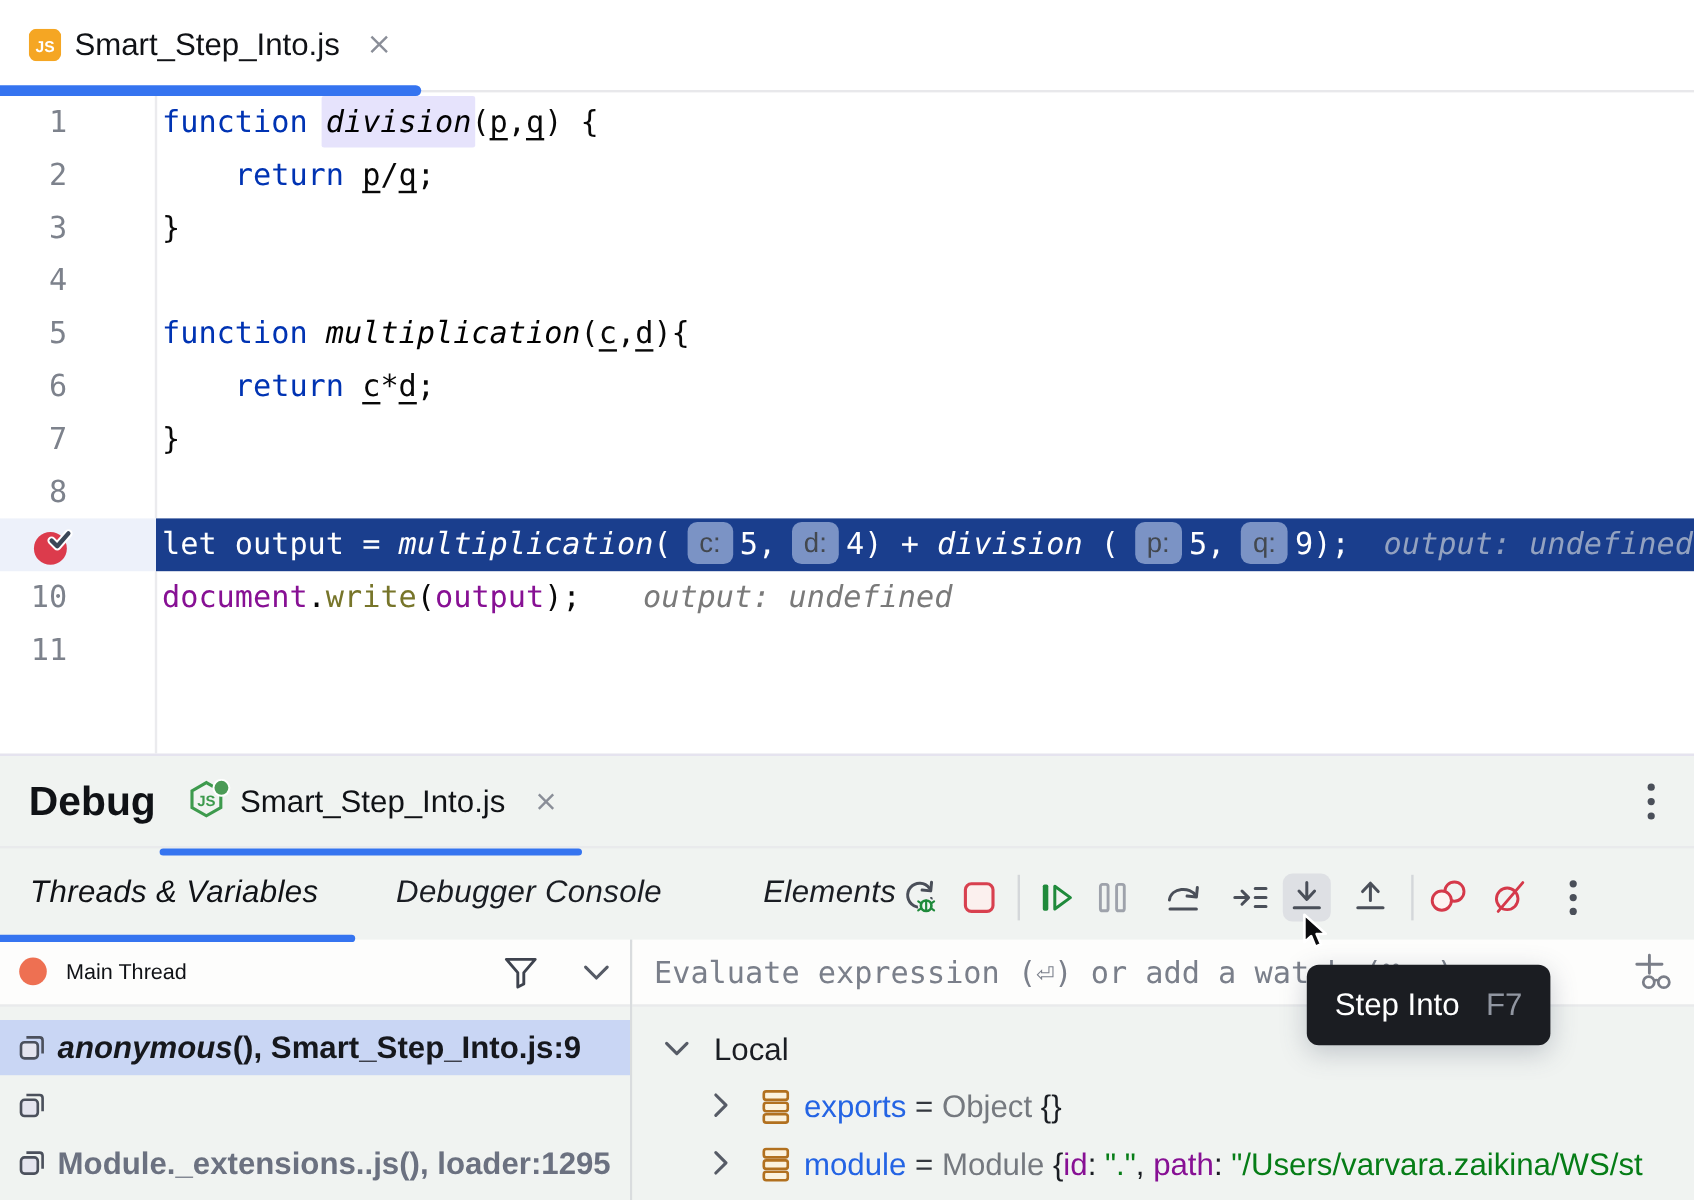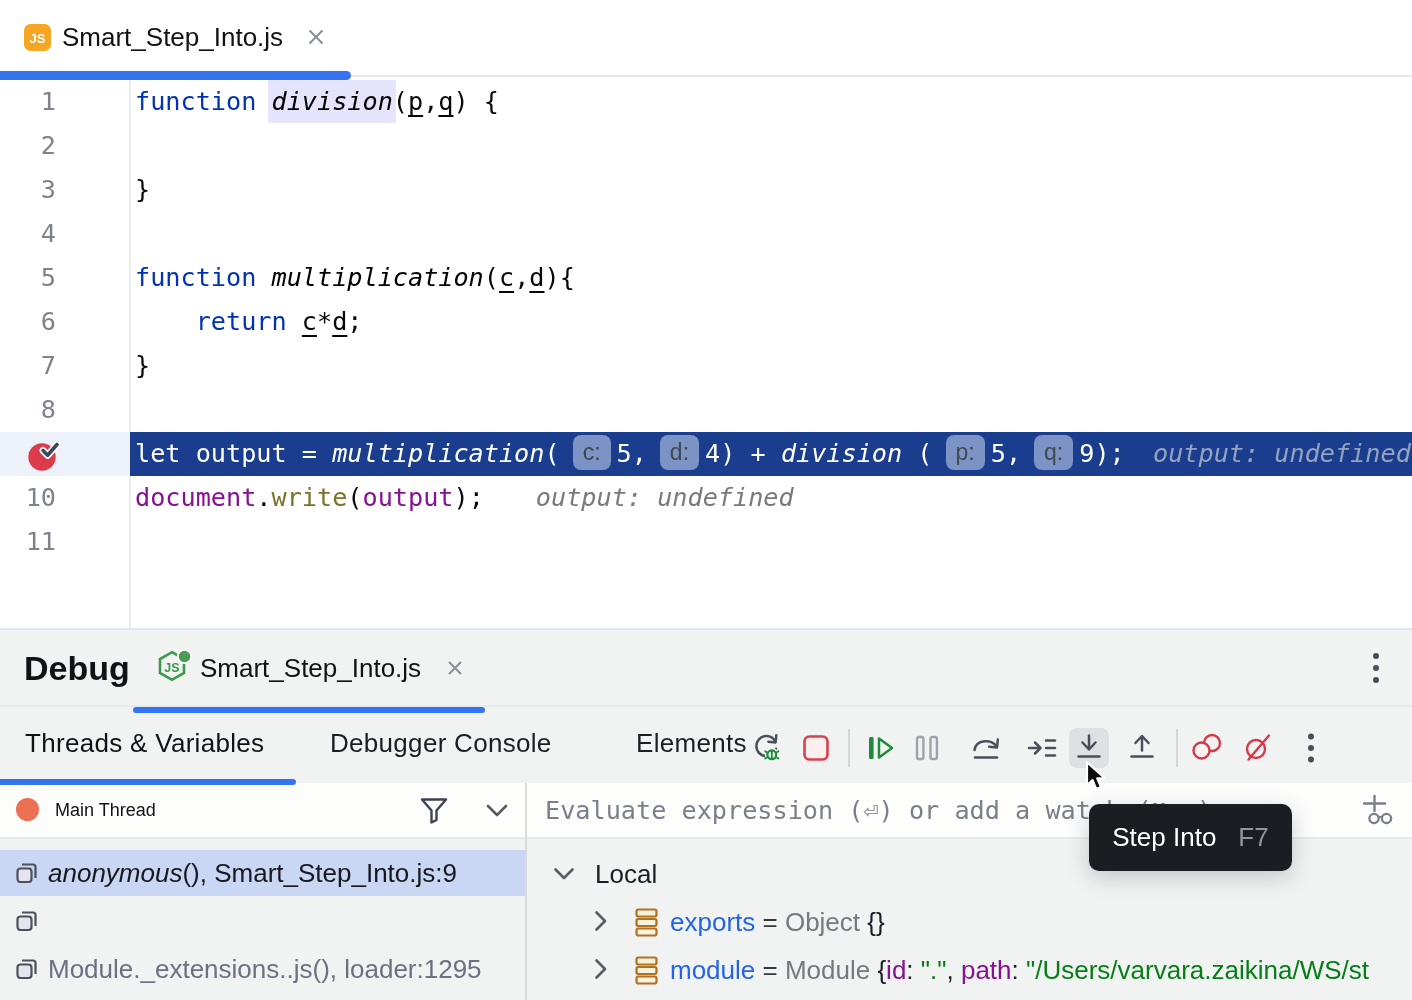--- a/index.html
+++ b/index.html
@@ -47,41 +47,41 @@
   #debug-topsep { left:0; top:0; width:1412px; height:2px; background:#e5e3ef; }
   #dbg-header { left:0; top:2px; width:1412px; height:76px; }
   #dbg-title { left:24px; top:0; height:76px; display:flex; align-items:center; font-size:34px; font-weight:bold; color:#101216; }
   #session-tab { left:132px; top:0; height:76px; display:flex; align-items:center; padding-left:25px; }
   #session-label { margin-left:7px; font-size:26px; color:#101216; }
   #session-close { margin-left:24px; }
   #dbg-kebab { left:1362px; top:18px; width:28px; height:40px; display:flex; align-items:center; justify-content:center; }
   #header-sep { left:0; top:77px; width:1412px; height:1.5px; background:#e9eaec; }
   #session-underline { left:133px; top:79px; width:352px; height:6px; background:#3574f0; border-radius:3px; }
 
-  #dbg-toolbar { left:0; top:80px; width:1412px; height:75px; }
+  #dbg-toolbar { left:0; top:80px; width:1412px; height:75px;font-style:italic; }
   .dtab { position:absolute; top:0; height:70px; display:flex; align-items:center; font-size:26px; color:#1a1d23; letter-spacing:0.3px; }
   #dtab-0 { left:25px; color:#101216; }
   #dtab-1 { left:330px; }
   #dtab-2 { left:636px; }
   #toolbar-sep { left:0; top:75.5px; width:1412px; height:1.5px; background:#e9eaec; }
   #dtab-underline { left:0; top:71px; width:296px; height:6px; background:#3574f0; border-radius:0 3px 3px 0; z-index:3; }
   .tbtn { position:absolute; top:20px; width:40px; height:40px; display:flex; align-items:center; justify-content:center; border-radius:8px; }
   .tbtn.hovered { background:#dee0e4; }
   .tsep { position:absolute; top:21px; width:1.5px; height:38px; background:#d4d7da; }
 
   
   #dbg-content { left:0; top:155px; width:1412px; height:217px; }
   #frames-pane { left:0; top:0; width:525px; height:217px; }
   #thread-row { left:0; top:0; width:525px; height:54px; background:#fdfdfc; }
   #thread-dot { left:16px; top:15px; width:23px; height:23px; border-radius:50%; background:#ee7052; }
   #thread-label { left:55px; top:0; height:54px; display:flex; align-items:center; font-size:18px; color:#101216; }
   #thread-filter { left:419px; top:13px; width:30px; height:30px; }
   #thread-chevron { left:486px; top:21px; }
   #thread-sep { left:0; top:54px; width:525px; height:2px; background:#e9eaec; }
-  #frames-list { left:0; top:56px; width:525px; height:161px; background:#f0f3f1; }
+  #frames-list { left:0; top:56px; width:525px; height:161px; background:#f0f3f1;font-weight:bold; }
   .frame-row { position:absolute; left:0; width:525px; height:46px; display:flex; align-items:center; }
   .frame-row.selected { background:#c9d6f4; }
   .frame-row .ficon { position:absolute; left:14px; top:10px; }
   .frame-row .ftext { position:absolute; left:48px; top:0; height:46px; display:flex; align-items:center; font-size:26px; white-space:pre; }
   .frame-row .gray { color:#6b7180; }
   .it { font-style:italic; }
   #vsep { left:525px; top:0; width:2px; height:217px; background:#d9dcde; }
 
   #vars-pane { left:527px; top:0; width:885px; height:217px; }
   #eval-row { left:0; top:0; width:885px; height:54px; background:#fdfdfc; overflow:hidden; }
@@ -125,21 +125,21 @@
       <path d="M4.5 4.5 L17.5 17.5 M17.5 4.5 L4.5 17.5" stroke="#8a8e98" stroke-width="2" fill="none"></path>
     </svg>
   </div>
 </div>
 
 <div class="abs" id="editor">
   <div class="abs gutsep" id="gutsep-a"></div>
   <div class="abs gutsep" id="gutsep-b"></div>
   <div id="code-lines">
       <div class="line"><span class="num">1</span><div class="code"><span class="tok kw">function </span><span class="tok fn hl">division</span><span class="tok pl">(</span><span class="tok par">p</span><span class="tok pl">,</span><span class="tok par">q</span><span class="tok pl">) {</span></div></div>
-      <div class="line"><span class="num">2</span></div>
+      <div class="line"><span class="num">2</span><div class="code"><span class="tok pl">    </span><span class="tok kw">return </span><span class="tok par">p</span><span class="tok pl">/</span><span class="tok par">q</span><span class="tok pl">;</span></div></div>
       <div class="line"><span class="num">3</span><div class="code"><span class="tok pl">}</span></div></div>
       <div class="line"><span class="num">4</span><div class="code"></div></div>
       <div class="line"><span class="num">5</span><div class="code"><span class="tok kw">function </span><span class="tok fn">multiplication</span><span class="tok pl">(</span><span class="tok par">c</span><span class="tok pl">,</span><span class="tok par">d</span><span class="tok pl">){</span></div></div>
       <div class="line"><span class="num">6</span><div class="code"><span class="tok pl">    </span><span class="tok kw">return </span><span class="tok par">c</span><span class="tok pl">*</span><span class="tok par">d</span><span class="tok pl">;</span></div></div>
       <div class="line"><span class="num">7</span><div class="code"><span class="tok pl">}</span></div></div>
       <div class="line"><span class="num">8</span><div class="code"></div></div>
       <div class="line exec"><span class="num"></span><div class="code"><span class="tok w">let output = </span><span class="tok wit">multiplication</span><span class="tok w">(</span><span class="chip">c:</span><span class="tok w">5,</span><span class="chip">d:</span><span class="tok w">4) + </span><span class="tok wit">division</span><span class="tok w"> (</span><span class="chip">p:</span><span class="tok w">5,</span><span class="chip">q:</span><span class="tok w">9);</span><span class="hint9">output: undefined</span></div></div>
       <div class="line"><span class="num">10</span><div class="code"><span class="tok glob">document</span><span class="tok pl">.</span><span class="tok call">write</span><span class="tok pl">(</span><span class="tok glob">output</span><span class="tok pl">);</span><span class="hint">output: undefined</span></div></div>
       <div class="line"><span class="num">11</span><div class="code"></div></div>
     </div>

